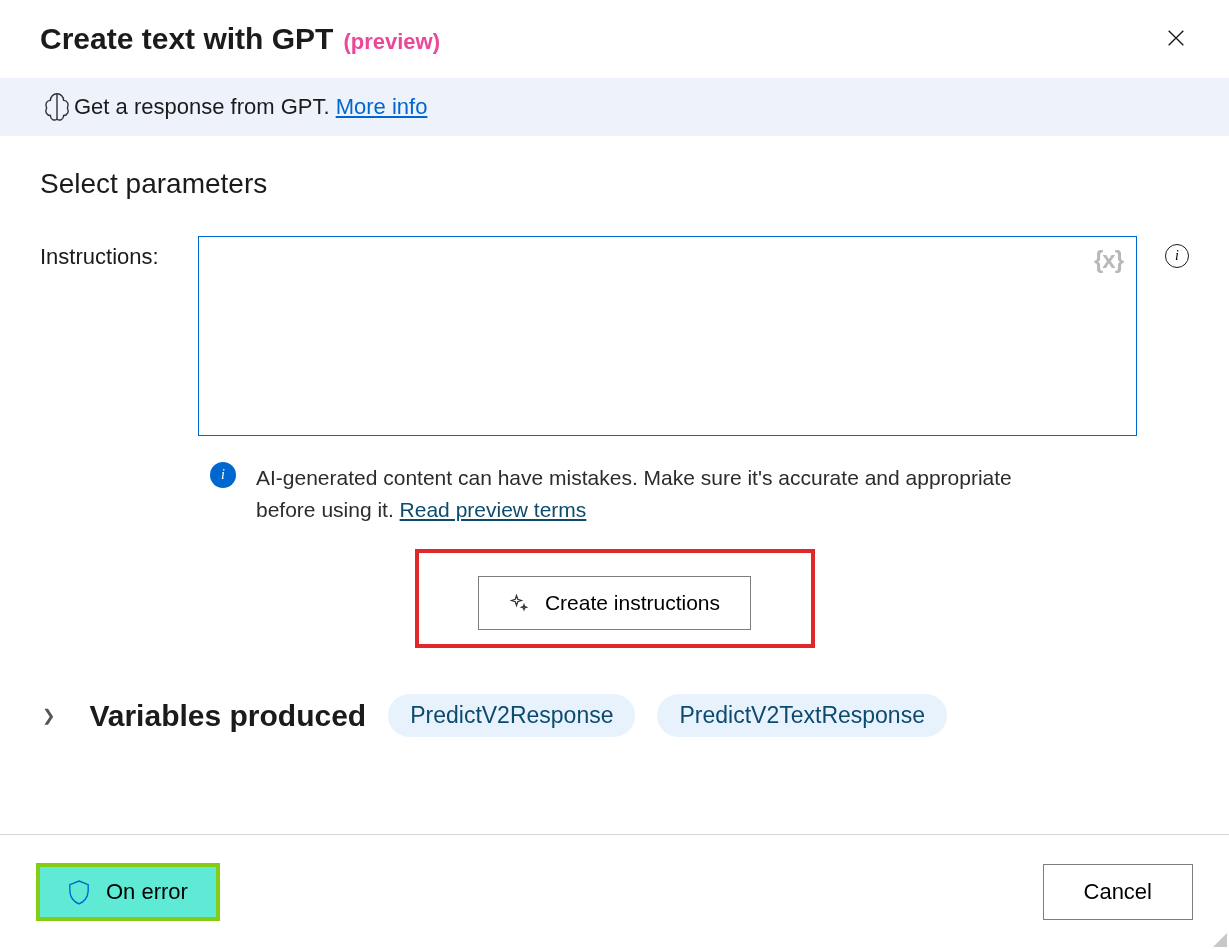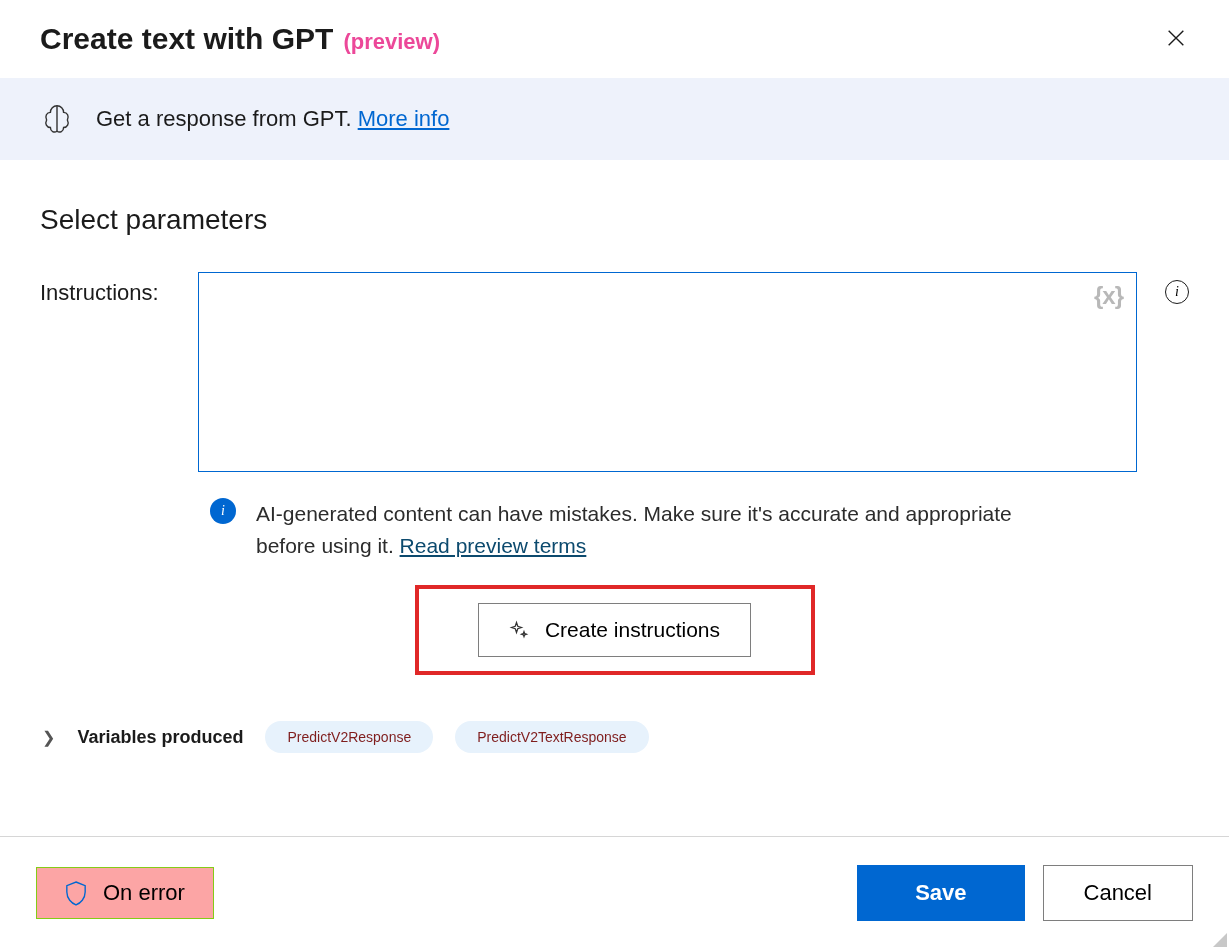--- a/index.html
+++ b/index.html
@@ -19,30 +19,29 @@
       padding: 22px 38px 22px 40px;
     }
     .title-wrap { display: flex; align-items: baseline; gap: 10px; }
     .title { font-size: 30px; font-weight: 600; text-align: right; }
     .preview { font-size: 22px; font-weight: 600; color: #ec4899; }
     .close-btn { cursor: pointer; padding: 4px; background:none; border:none; }
     .close-btn svg { width: 22px; height: 22px; stroke: #1b1b1b; stroke-width: 1.5; }
 
     .info-bar {
       background: #eef2fb;
-      padding: 24px 40px;
+      padding: 12px 40px;
       display: flex;
       align-items: center;
-      gap: 22px;
       font-size: 22px;
     }
     .ai-ic { width: 34px; height: 34px; flex-shrink:0; }
     .info-bar a { color: #0067d1; text-decoration: underline; }
 
-    .body-area { padding: 44px 40px 0 40px; }
+    .body-area { padding: 32px 40px 0 40px; }
     .section-h { font-size: 28px; font-weight: 400; margin-bottom: 36px; }
 
     .param-row { display: flex; align-items: flex-start; gap: 28px; }
     .param-label { font-size: 22px; min-width: 130px; padding-top: 8px; }
     .inp-wrap { flex: 1; position: relative; }
     .instr-input {
       width: 100%; height: 200px; border: 1px solid #0067d1; outline: none;
       font-size: 20px; padding: 10px 48px 10px 14px; resize: none; font-family: inherit;
     }
     .var-token {
@@ -53,36 +52,36 @@
     .info-circle { width: 24px; height: 24px; border: 1.5px solid #1b1b1b; border-radius: 50%; display:flex; align-items:center; justify-content:center; font-size:14px; font-style: italic; font-family: Georgia, serif; }
 
     .disclaimer-row { display:flex; gap:20px; margin-left: 170px; margin-top: 22px; }
     .disc-ic { width: 26px; height: 26px; background:#0067d1; border-radius:50%; flex-shrink:0; display:flex; align-items:center; justify-content:center; color:#fff; font-size:14px; font-family: Georgia, serif; font-style: italic; }
     .disc-txt { font-size: 21px; color:#2c2c2c; line-height:1.5; max-width: 760px; }
     .disc-txt a { color:#0c4a6e; text-decoration: underline; }
 
     .highlight-box { border: 4px solid #e02828; width: 400px; margin: 24px auto 0; padding: 14px 20px; display:flex; justify-content:center; }
     .create-btn {
       border: 1px solid #7e7e7e; background:#fff; font-size: 21px;
-      padding: 14px 30px; display:flex; align-items:center; gap:16px; cursor:pointer;
+      padding: 14px 30px; display:flex; align-items:center; gap:16px; cursor:pointer;margin-top:9px;
     }
     .sparkle { width:20px; height:20px; }
 
     .vars-row { display:flex; align-items:center; gap:22px; margin-top: 46px; padding-left: 2px; }
     .chev { font-size: 16px; color:#555; cursor:pointer; }
-    .vars-lbl { font-size: 18px; font-weight:600; }
-    .chip { background:#e7f2fc; color:#7f1d1d; font-size:14px; padding:8px 22px; border-radius: 22px; cursor:pointer; }
+    .vars-lbl { font-size: 30px; font-weight:600;margin-left:12px; }
+    .chip { background:#e7f2fc; color:#0c4a6e; font-size:23px; padding:8px 22px; border-radius: 22px; cursor:pointer; }
 
     .footer {
       position:absolute; left:0; right:0; bottom:0;
       border-top: 1px solid #d6d6d6; background:#fff;
       padding: 28px 36px; display:flex; justify-content:space-between; align-items:center;
     }
     .on-err-btn {
-      border:1px solid #84cc16; background:#fca5a5; font-size:22px;
+      border:4px solid #84cc16; background:#5eead4; font-size:22px;
       padding: 12px 28px; display:flex; align-items:center; gap:16px; cursor:pointer;
     }
     .shield { width:22px; height:26px; }
     .right-btns { display:flex; gap:18px; }
     .save-btn { background:#0067d1; color:#fff; border:none; font-size:22px; font-weight:600; padding: 14px 58px; cursor:pointer; }
     .cancel-btn { background:#fff; border:1px solid #7e7e7e; font-size:22px; padding:14px 40px; cursor:pointer; }
 
     .resize-handle { position:absolute; right:2px; bottom:2px; width:16px; height:16px; }
     .resize-handle::before { content:""; position:absolute; right:0; bottom:0; width:0; height:0; border-style:solid; border-width:0 0 14px 14px; border-color: transparent transparent #c8c8c8 transparent; }
   </style>
@@ -151,18 +150,17 @@
 </div>
 
 <div class="footer">
   <button class="on-err-btn">
     <svg class="shield" viewBox="0 0 24 28" fill="none" stroke="#0067d1" stroke-width="1.5">
       <path d="M12 2 L22 6 V13 C22 20 17 25 12 27 C7 25 2 20 2 13 V6 Z"></path>
     </svg>
     <span>On error</span>
   </button>
   <div class="right-btns">
-    <button class="save-btn">Save</button>
     <button class="cancel-btn">Cancel</button>
   </div>
 </div>
 
 <div class="resize-handle"></div>
 
 </body></html>

